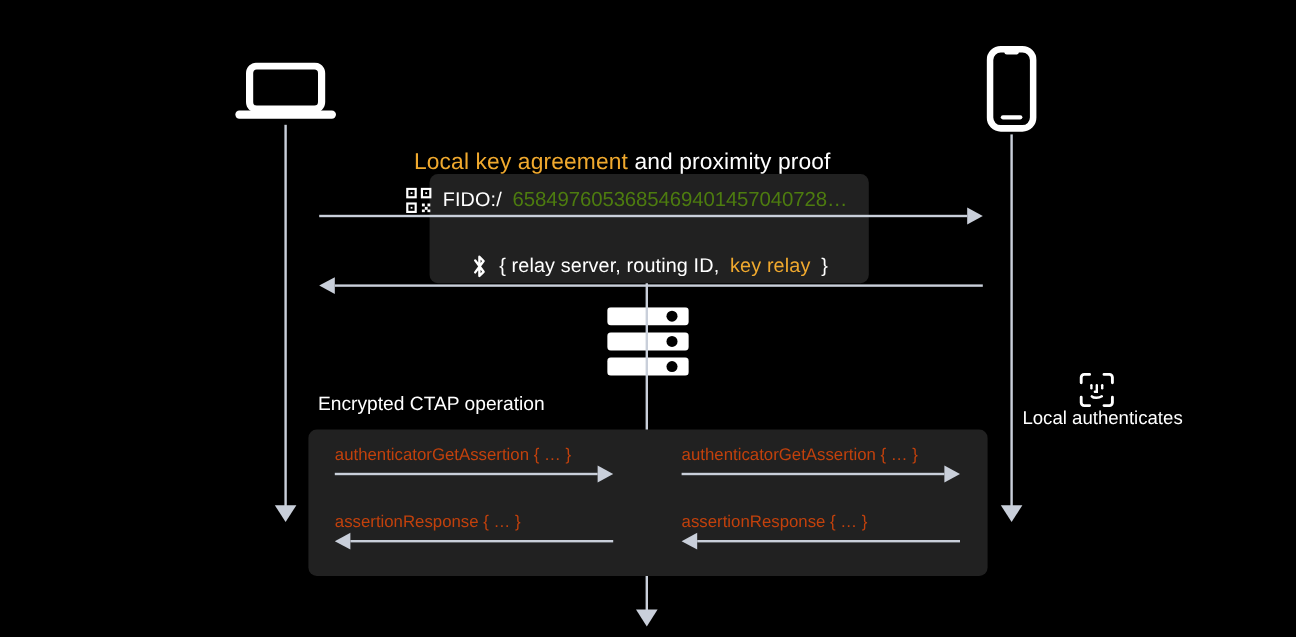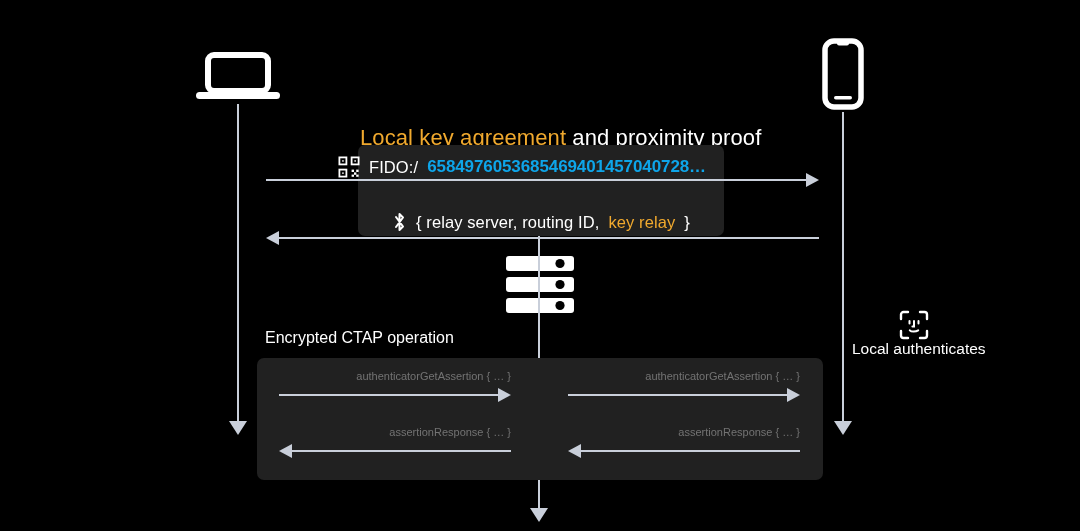--- a/index.html
+++ b/index.html
@@ -63,24 +63,23 @@
     gap: 9px;
     color: #ffffff;
     font-size: 16.5px;
     letter-spacing: 0.1px;
     white-space: nowrap;
   }
   .row-fido { left: 358px; top: 153px; width: 328px; height: 28px; }
   .row-bt   { left: 358px; top: 209px; width: 366px; height: 26px; }
   .amber { color: #f0a92e; }
   .fido-num {
-    color: #0ea5e9;
+    color: #4d7c0f;
     font-size: 17px;
     letter-spacing: -0.1px;
-    font-weight: bold;
   }
 
   
   .harrow { position: absolute; height: 14px; }
   .harrow .shaft {
     position: absolute;
     top: 6px;
     height: 2px;
     background: #c9cfda;
   }
@@ -115,37 +114,37 @@
   .arrow-ctap-r2 { left: 568px; top: 444px; width: 232px; }
   .arrow-ctap-r2 .shaft { left: 13px; right: 0; }
 
   
   .label {
     position: absolute;
     color: #ffffff;
     white-space: nowrap;
   }
   .lbl-keyagree {
-    left: 360px; top: 125px;
-    font-size: 22px;
+    left: 345px; top: 125px;
+    font-size: 19px;
     letter-spacing: 0.1px;
   }
   .lbl-ctap {
     left: 265px; top: 329px;
     font-size: 16px;
   }
   .lbl-user-auth {
     left: 852px; top: 340px;
     font-size: 15.5px;
   }
   .msg-label {
     position: absolute;
-    color: #737373;
-    font-size: 11px;
-    text-align: right;
+    color: #c2410c;
+    font-size: 14px;
+    text-align: left;
     white-space: nowrap;
   }
   .mlbl-l1 { left: 279px; top: 370px; width: 232px; }
   .mlbl-l2 { left: 279px; top: 426px; width: 232px; }
   .mlbl-r1 { left: 568px; top: 370px; width: 232px; }
   .mlbl-r2 { left: 568px; top: 426px; width: 232px; }
 </style>
 </head>
 <body>
 

